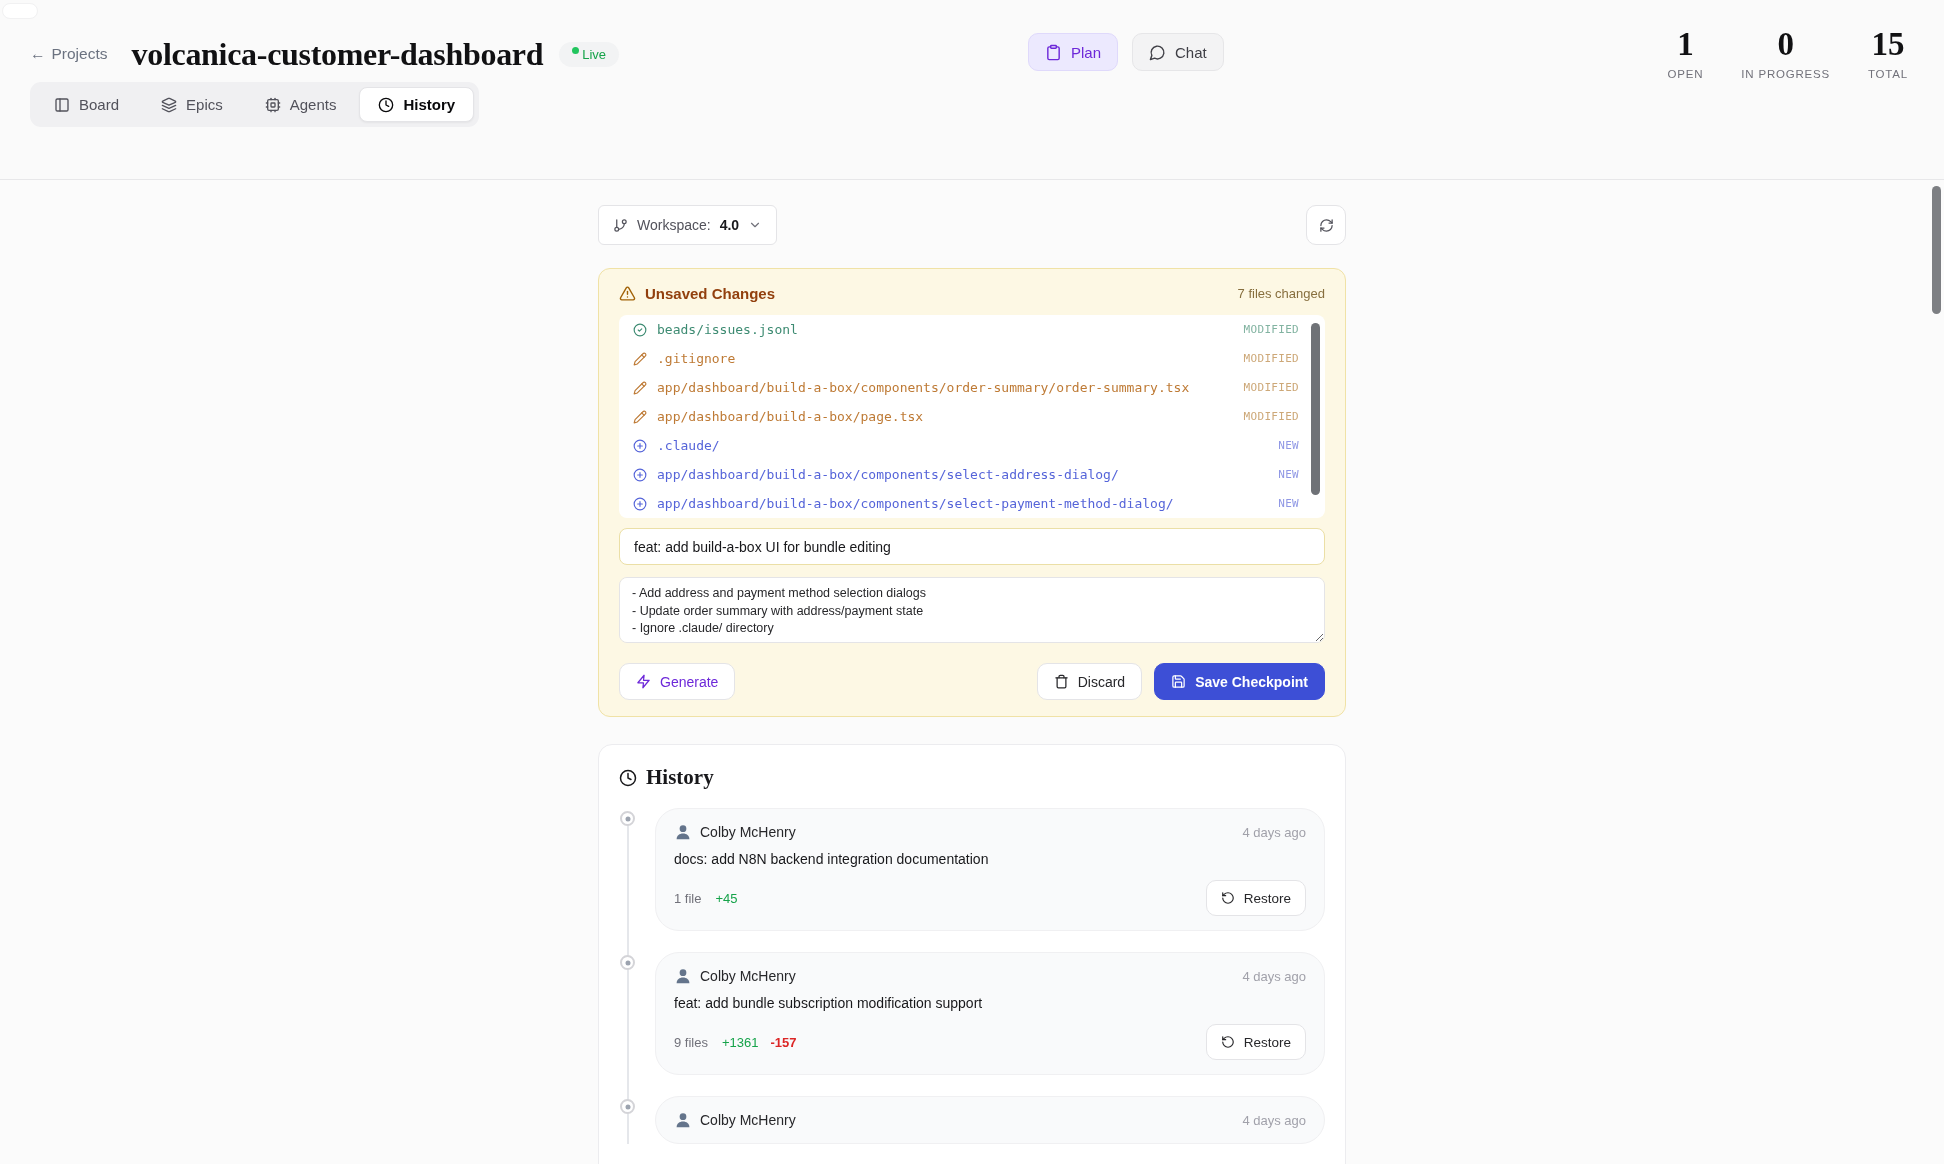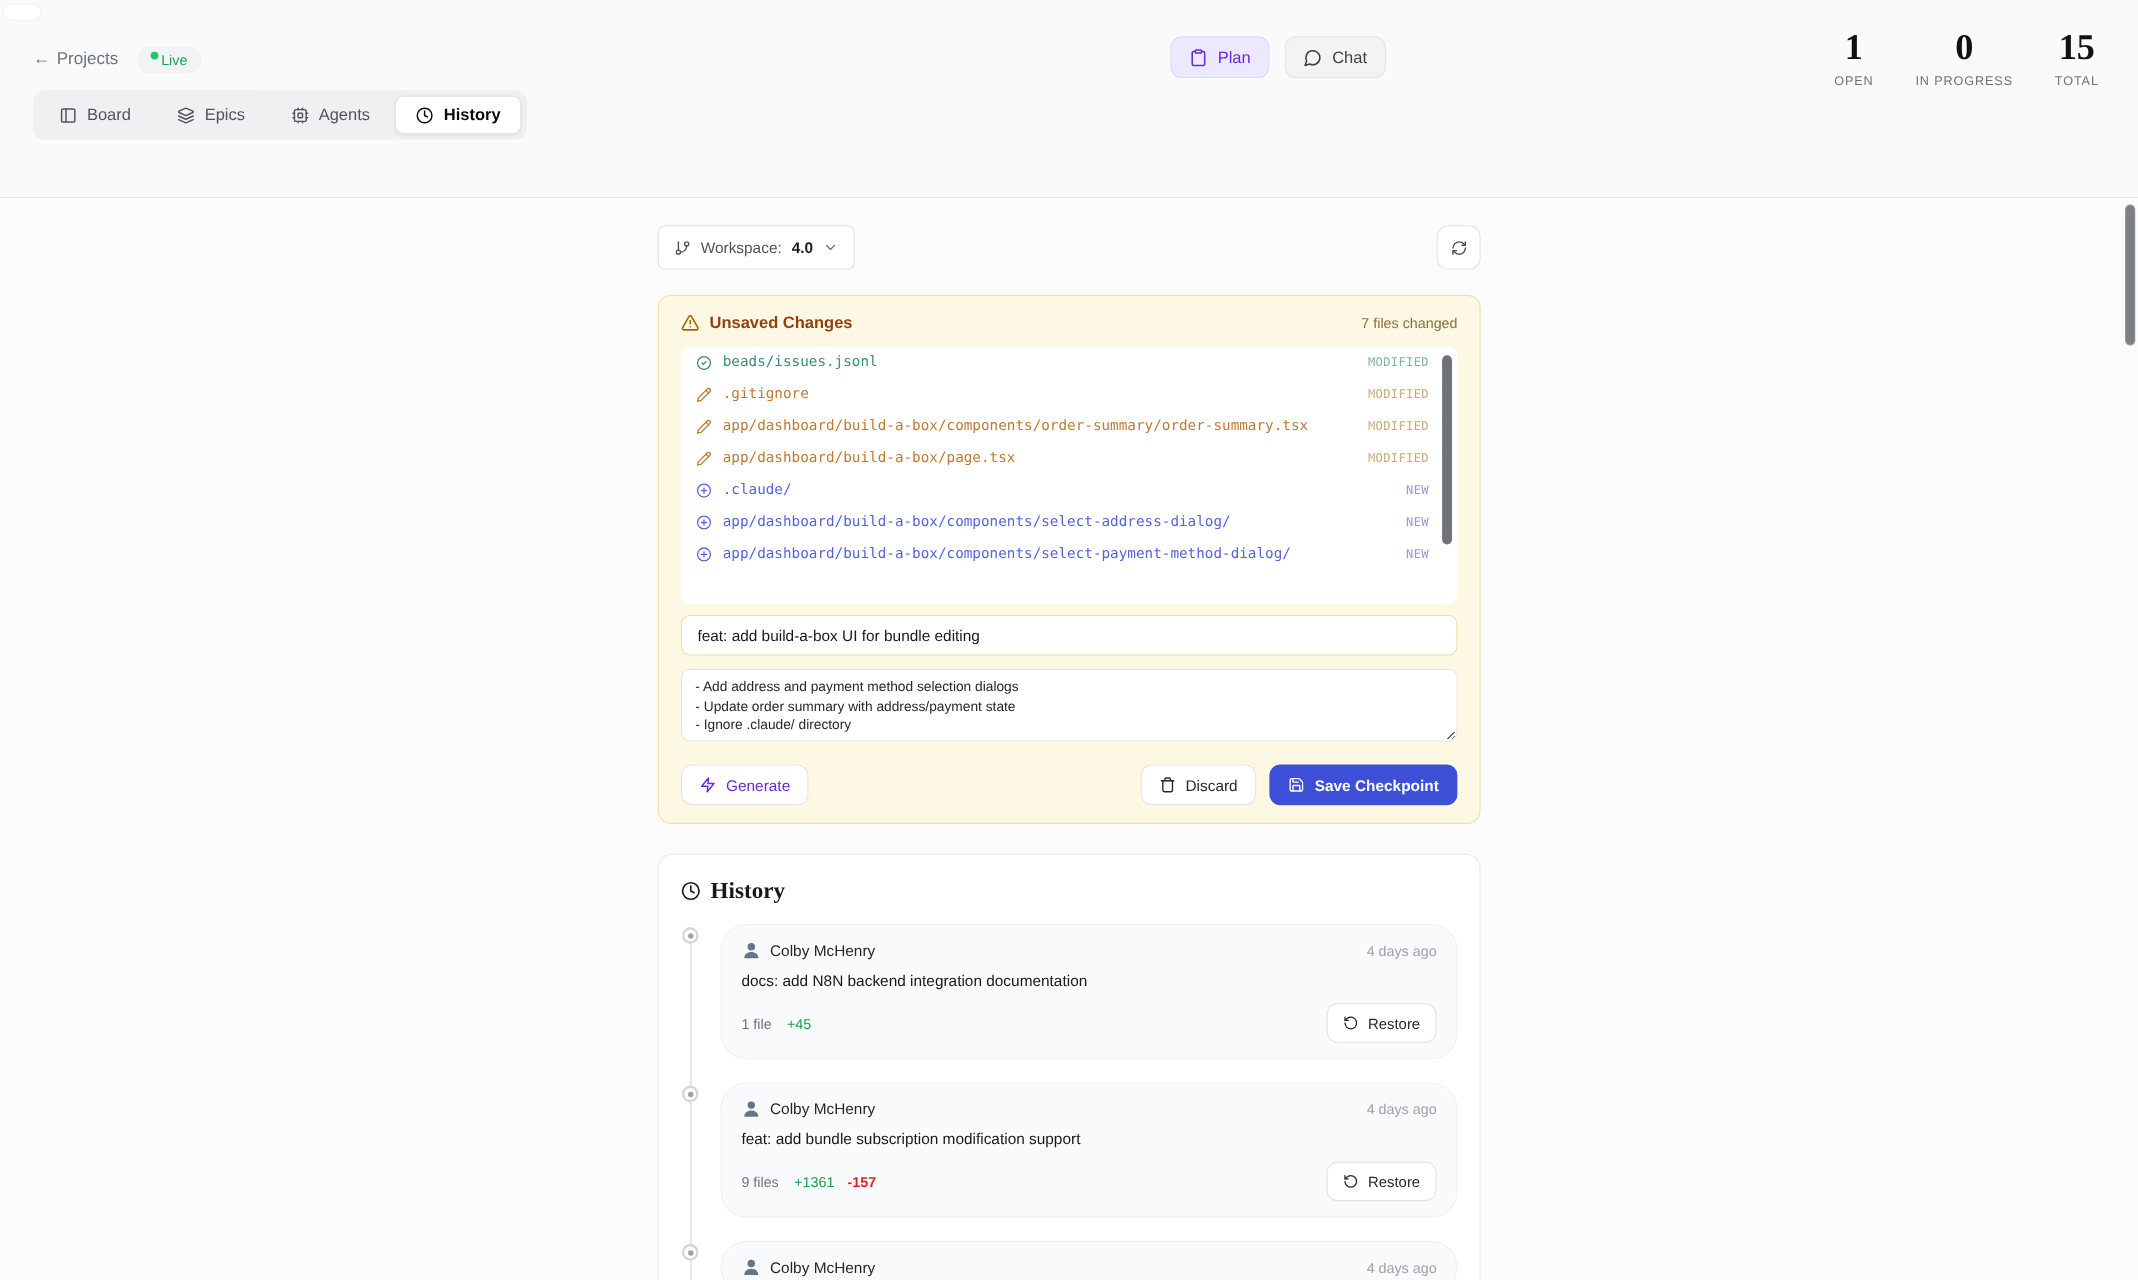--- a/index.html
+++ b/index.html
@@ -8,21 +8,21 @@
   svg { display:block; }
 
   
   .topbar { height:180px; background:#fafafa; border-bottom:1px solid #e7e7e9; position:relative; }
   .corner-artifact { position:absolute; left:2px; top:3px; width:36px; height:16px; background:#ffffff; border:1px solid #f1f1f2; border-radius:8px; }
   .header-row { display:flex; align-items:center; padding:30px 22px 0 30px; height:78px; position:relative; }
   .back-link { display:inline-flex; align-items:center; gap:6px; color:#6b7280; font-size:15.5px; text-decoration:none; cursor:pointer; }
   .page-title { font-family:"Liberation Serif", serif; font-weight:600; font-size:32px; letter-spacing:-0.3px; color:#111113; margin-left:24px; white-space:nowrap; }
   .live-badge { display:inline-flex; gap:3px; background:#f2f3f4; border-radius:999px; padding:5px 13px; margin-left:16px; font-size:13px; font-weight:500; color:#16a34a; }
   .live-dot { width:7px; height:7px; border-radius:50%; background:#22c55e; }
-  .header-actions { position:absolute; left:1064px; top:33px; display:flex; gap:14px; }
+  .header-actions { position:absolute; left:1028px; top:33px; display:flex; gap:14px; }
   .hbtn { display:inline-flex; align-items:center; gap:9px; height:38px; padding:0 16px; border-radius:10px; font-size:15px; font-weight:500; cursor:pointer; }
   .plan-btn { background:#ece9fe; border:1px solid #dfd9fb; color:#6d28d9; }
   .chat-btn { background:#f3f3f4; border:1px solid #e6e6e8; color:#3f3f46; }
   .stats { margin-left:auto; display:flex; gap:38px; padding-right:14px; }
   .stat { text-align:center; }
   .stat-value { font-family:"Liberation Serif", serif; font-weight:700; font-size:33px; line-height:1; color:#111113; }
   .stat-label { margin-top:7px; font-size:11.5px; letter-spacing:0.8px; color:#71717a; }
 
   
   .tabbar { display:inline-flex; align-items:center; gap:4px; background:#f0f0f2; border-radius:11px; padding:5px; margin:4px 0 0 30px; }
@@ -37,21 +37,21 @@
   .ws-pill { display:inline-flex; align-items:center; gap:9px; height:40px; padding:0 14px; background:#ffffff; border:1px solid #e4e4e7; border-radius:6px; cursor:pointer; }
   .ws-label { font-size:14px; color:#52525b; }
   .ws-value { font-size:14px; font-weight:700; color:#18181b; }
   .icon-btn { width:40px; height:40px; display:flex; align-items:center; justify-content:center; background:#ffffff; border:1px solid #e4e4e7; border-radius:10px; color:#52525b; cursor:pointer; }
 
   
   .unsaved-panel { margin-top:23px; background:#fdf8e4; border:1px solid #f0e2a6; border-radius:12px; padding:16px 20px 16px; }
   .unsaved-head { display:flex; align-items:center; gap:9px; }
   .unsaved-title { font-size:15px; font-weight:700; color:#92400e; }
   .unsaved-count { margin-left:auto; font-size:13px; color:#876f3e; }
-  .file-list { margin-top:13px; background:#ffffff; border-radius:8px; height:234px; overflow:hidden; position:relative; }
+  .file-list { margin-top:13px; background:#ffffff; border-radius:8px; height:203px; overflow:hidden; position:relative; }
   .file-row { display:flex; align-items:center; gap:10px; height:29px; padding:0 14px; font-family:"DejaVu Sans Mono", monospace; font-size:13px; cursor:pointer; }
   .file-row svg { flex:0 0 auto; }
   .fpath { white-space:nowrap; overflow:hidden; text-overflow:ellipsis; }
   .fstatus { margin-left:auto; font-size:11px; letter-spacing:0.3px; padding-right:12px; }
   .f-staged { color:#3d8b72; } .f-staged .fstatus { color:#82b3a1; }
   .f-modified { color:#be7a35; } .f-modified .fstatus { color:#cda878; }
   .f-new { color:#5564d9; } .f-new .fstatus { color:#9098e5; }
   .ficon { display:none; align-items:center; }
   .f-staged .ficon-staged, .f-modified .ficon-modified, .f-new .ficon-new { display:inline-flex; }
   .list-scrollbar { position:absolute; right:5px; top:8px; width:9px; height:172px; border-radius:5px; background:#6f7277; }
@@ -90,20 +90,21 @@
 </head>
 <body>
 
 <div class="topbar">
   <div class="corner-artifact"></div>
   <div class="header-row">
     <a class="back-link">
       <span>←</span>
       <span>Projects</span>
     </a>
+    <h1 class="page-title">volcanica-customer-dashboard</h1>
     <span class="live-badge">
       <span class="live-dot"></span>
       <span>Live</span>
     </span>
     <div class="header-actions">
       <button class="hbtn plan-btn">
         <span>
             <svg width="17" height="17" viewBox="0 0 24 24" fill="none" stroke="currentColor" stroke-width="2" stroke-linecap="round" stroke-linejoin="round">
               <rect width="8" height="4" x="8" y="2" rx="1"></rect>
               <path d="M16 4h2a2 2 0 0 1 2 2v14a2 2 0 0 1-2 2H6a2 2 0 0 1-2-2V6a2 2 0 0 1 2-2h2"></path>

